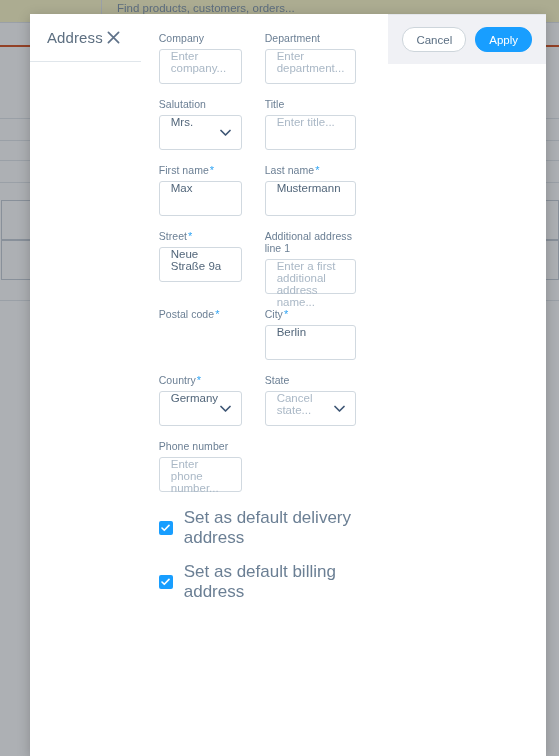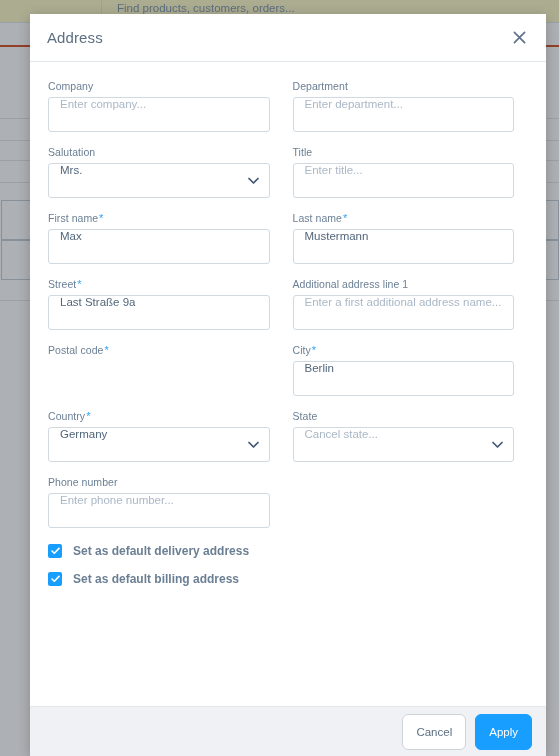--- a/index.html
+++ b/index.html
@@ -72,21 +72,21 @@
   
   #address-modal {
     position: absolute;
     left: 30px;
     top: 14px;
     width: 516px;
     height: 742px;
     background: #ffffff;
     box-shadow: 0 3px 12px rgba(0,0,0,0.22);
     display: flex;
-    flex-direction: column;
+    flex-direction: row;
     box-sizing: border-box;
   }
 
   .modal-header {
     height: 48px;
     min-height: 48px;
     border-bottom: 1px solid #e0e6eb;
     display: flex;
     align-items: center;
     padding: 0 16px 0 17px;
@@ -180,40 +180,39 @@
     border-radius: 2px;
     background: #189eff;
     display: flex;
     align-items: center;
     justify-content: center;
     margin-right: 11px;
     flex: 0 0 auto;
   }
   .cb svg { display:block; }
   .cb-label {
-    font-size: 12px;
+    font-size: 17px;
     color: #6b7f94;
-    font-weight: bold;
   }
 
   .modal-footer {
     height: 50px;
     min-height: 50px;
     background: #f0f1f5;
     border-top: 1px solid #e3e6eb;
     display: flex;
     align-items: center;
     justify-content: flex-end;
     padding: 0 14px;
     box-sizing: border-box;
     gap: 9px;
   }
   .btn {
-    height: 36px;
-    border-radius: 6px;
+    height: 25px;
+    border-radius: 12px;
     font-size: 11.5px;
     display: inline-flex;
     align-items: center;
     justify-content: center;
     padding: 0 13px;
     cursor: pointer;
     box-sizing: border-box;
   }
   .btn-cancel {
     background: #ffffff;
@@ -296,21 +295,21 @@
         </div>
         <div class="field">
           <label class="field-label"><span>Last name</span><span class="req">*</span></label>
           <div class="input-box">
             <span class="val">Mustermann</span>
           </div>
         </div>
         <div class="field">
           <label class="field-label"><span>Street</span><span class="req">*</span></label>
           <div class="input-box">
-            <span class="val">Last Straße 9a</span>
+            <span class="val">Neue Straße 9a</span>
           </div>
         </div>
         <div class="field">
           <label class="field-label"><span>Additional address line 1</span></label>
           <div class="input-box">
             <span class="ph">Enter a first additional address name...</span>
           </div>
         </div>
         <div class="field">
           <label class="field-label"><span>Postal code</span><span class="req">*</span></label>

